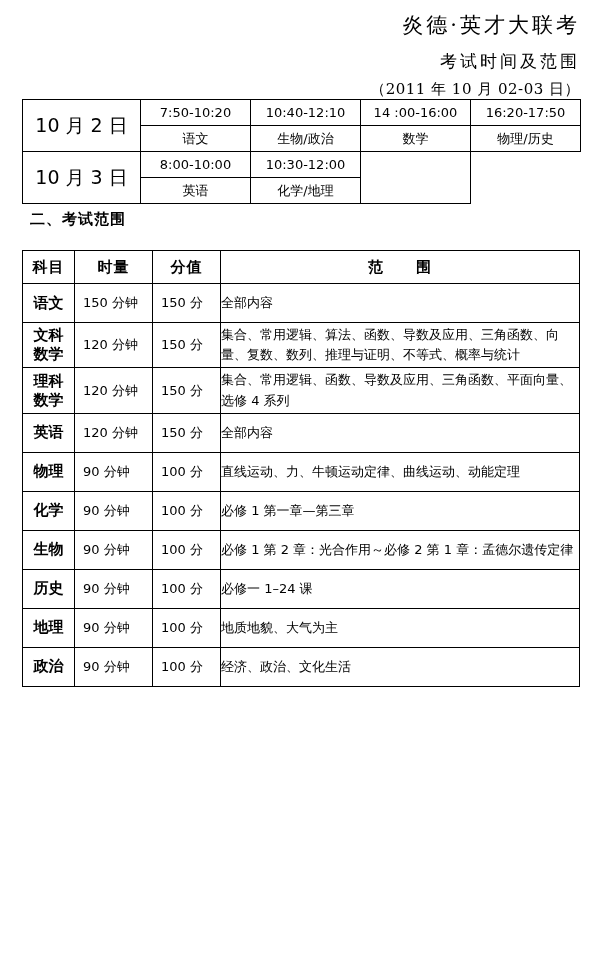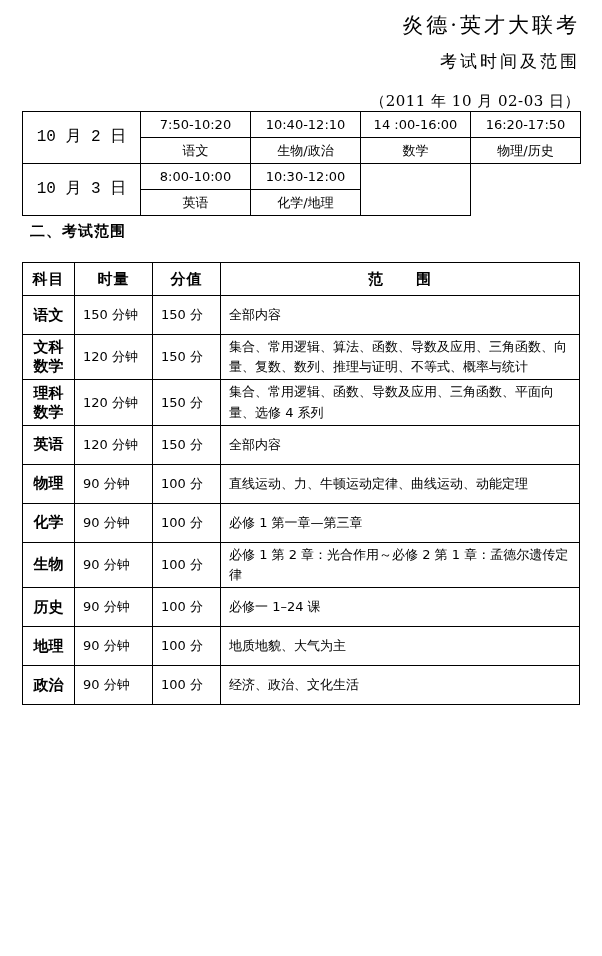--- a/index.html
+++ b/index.html
@@ -46,21 +46,21 @@
     font-family: "DejaVu Serif", "Liberation Serif", serif;
     font-size: 17px;
     letter-spacing: 3px;
     line-height: 1.4;
     margin-top: 11px;
   }
   .head-line4 {
     font-family: "DejaVu Serif", "Liberation Serif", serif;
     font-size: 15px;
     letter-spacing: 0.5px;
-    margin-top: 18px;
+    margin-top: 6px;
   }
 
   
   .section-title {
     font-size: 15px;
     font-weight: bold;
     margin: 14px 0 5px 8px;
     letter-spacing: 1px;
   }
   .section-title.second {
@@ -82,22 +82,21 @@
   }
 
   
   .schedule td {
     text-align: center;
     height: 21px;
     line-height: 19px;
     font-size: 13px;
   }
   .schedule td.daycell {
-    font-size: 16px;
-    font-family: Liberation Mono, monospace;
+    font-size: 19px;
   }
   .schedule td.blank {
     border: 1px solid #000000;
   }
   .schedule td.noborder {
     border: none;
   }
 
   
   .scope td {
@@ -116,21 +115,21 @@
     font-weight: bold;
     line-height: 1.25;
   }
   .scope .c-time, .scope .c-score {
     text-align: left;
     padding-left: 8px;
     font-size: 13px;
   }
   .scope .c-range {
     text-align: left;
-    padding-left: 8px;
+    padding-left: 0;
     font-size: 13px;
     line-height: 1.55;
   }
 
   
   .note {
     margin-top: 10px;
     font-size: 12.5px;
     line-height: 1.55;
     padding: 0 2px;

